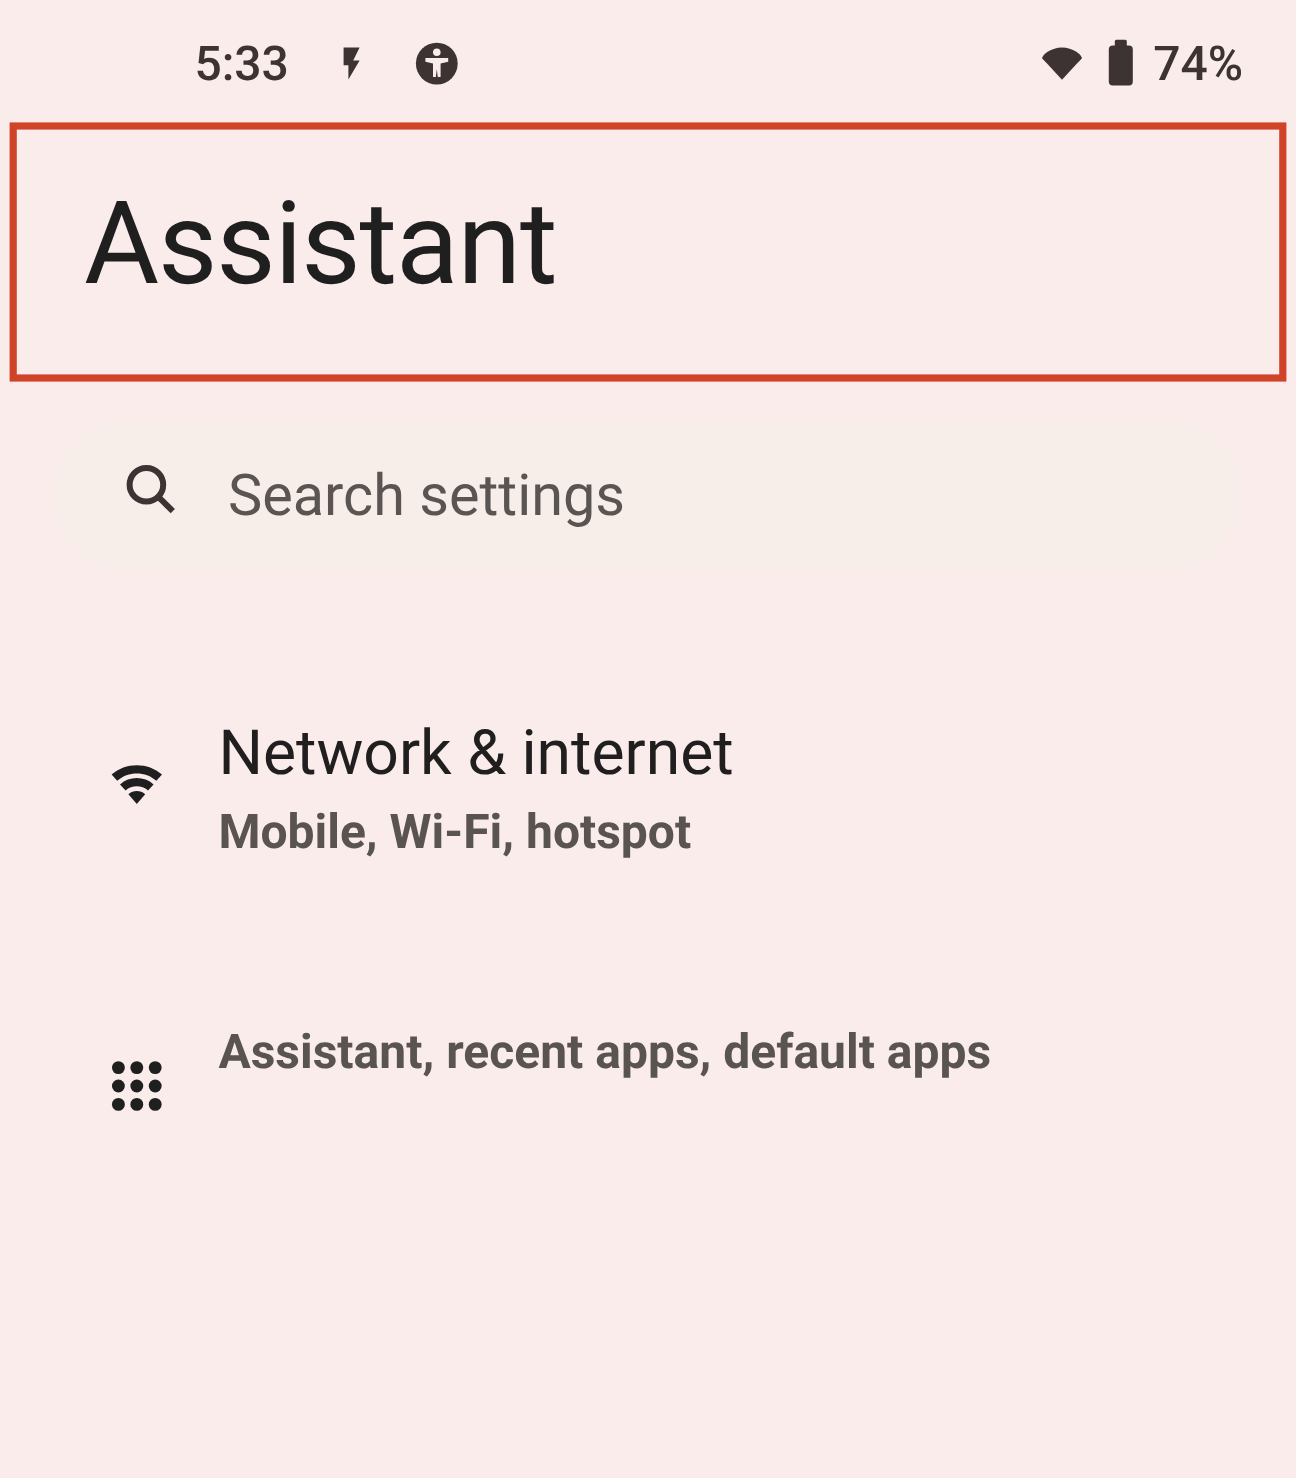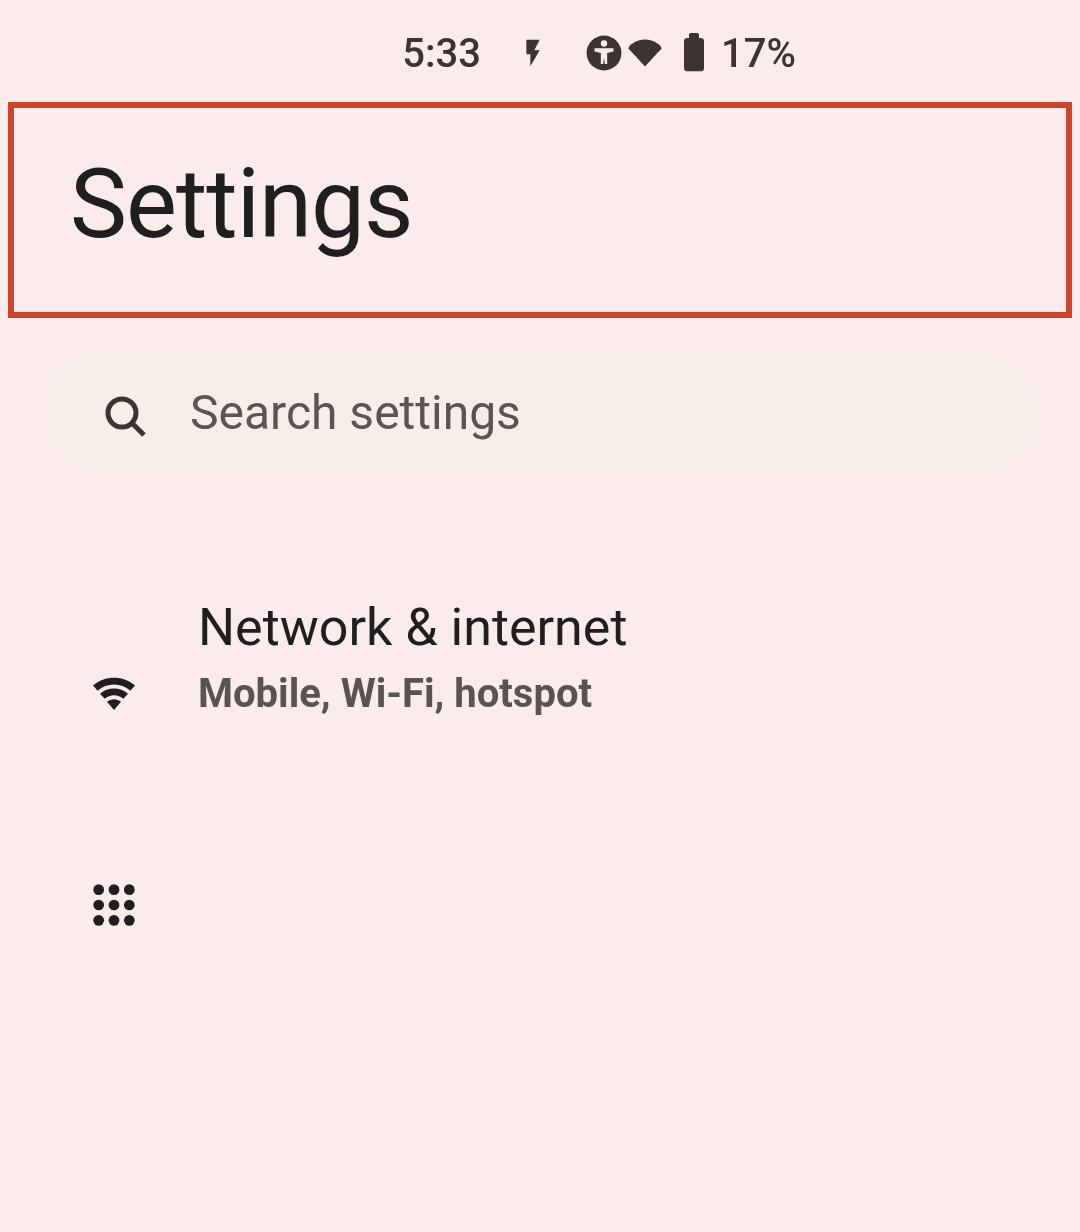--- a/index.html
+++ b/index.html
@@ -10,21 +10,21 @@
     body {
       width: 1080px;
       height: 1232px;
       background-color: #f9eceb;
       font-family: -apple-system, BlinkMacSystemFont, "Segoe UI", Roboto, sans-serif;
       color: #1f1f1f;
       overflow: hidden;
     }
     .status-bar {
       display: flex;
-      justify-content: center;
+      justify-content: space-between;
       align-items: center;
       padding: 28px 44px 20px 162px;
       height: 98px;
     }
     .status-left {
       display: flex;
       align-items: center;
       gap: 36px;
     }
     .status-time {
@@ -51,39 +51,39 @@
       font-size: 96px;
       font-weight: 400;
       color: #1f1f1f;
       letter-spacing: -1px;
     }
     .search-container {
       margin: 32px 46px 0 46px;
     }
     .search-bar {
       display: flex;
-      align-items: flex-end;
+      align-items: flex-start;
       background-color: #f7ede9;
       border-radius: 70px;
       padding: 34px 56px;
       gap: 40px;
     }
     .search-placeholder {
       font-size: 48px;
       color: #5a5553;
       font-weight: 400;
     }
     .settings-list {
       margin-top: 80px;
       padding: 0 44px;
     }
     .settings-item {
       display: flex;
-      align-items: flex-end;
-      gap: 56px;
+      align-items: flex-start;
+      gap: 40px;
       padding: 38px 0;
       margin-bottom: 56px;
     }
     .item-icon {
       width: 56px;
       height: 56px;
       display: flex;
       align-items: center;
       justify-content: center;
       margin-left: 42px;
@@ -134,26 +134,26 @@
         <path d="M1 9l2 2c4.97-4.97 13.03-4.97 18 0l2-2C16.93 2.93 7.08 2.93 1 9zm8 8l3 3 3-3c-1.65-1.66-4.34-1.66-6 0zm-4-4l2 2c2.76-2.76 7.24-2.76 10 0l2-2C15.14 9.14 8.87 9.14 5 13z"></path>
         <path d="M12 3 C6 3 1 7 1 9 l11 12 11-12 C23 7 18 3 12 3z"></path>
       </svg>
     </span>
     <span>
       <svg width="26" height="40" viewBox="0 0 14 24" fill="#3d3332">
         <rect x="1" y="3" width="12" height="20" rx="2"></rect>
         <rect x="4" y="0" width="6" height="4" rx="1"></rect>
       </svg>
     </span>
-    <span class="battery-percent">17%</span>
+    <span class="battery-percent">74%</span>
   </div>
 </div>
 
 <div class="title-section">
-  <h1 class="page-title">Settings</h1>
+  <h1 class="page-title">Assistant</h1>
 </div>
 
 <div class="search-container">
   <div class="search-bar">
     <span>
       <svg width="48" height="48" viewBox="0 0 24 24" fill="none" stroke="#3d3332" stroke-width="2.5">
         <circle cx="10" cy="10" r="7"></circle>
         <line x1="21" y1="21" x2="15.2" y2="15.2"></line>
       </svg>
     </span>
@@ -186,16 +186,17 @@
         <circle cx="20" cy="4" r="2.8"></circle>
         <circle cx="4" cy="12" r="2.8"></circle>
         <circle cx="12" cy="12" r="2.8"></circle>
         <circle cx="20" cy="12" r="2.8"></circle>
         <circle cx="4" cy="20" r="2.8"></circle>
         <circle cx="12" cy="20" r="2.8"></circle>
         <circle cx="20" cy="20" r="2.8"></circle>
       </svg>
     </div>
     <div class="item-text">
+      <div class="item-subtitle">Assistant, recent apps, default apps</div>
     </div>
   </div>
 
 </div>
 
 </body></html>

